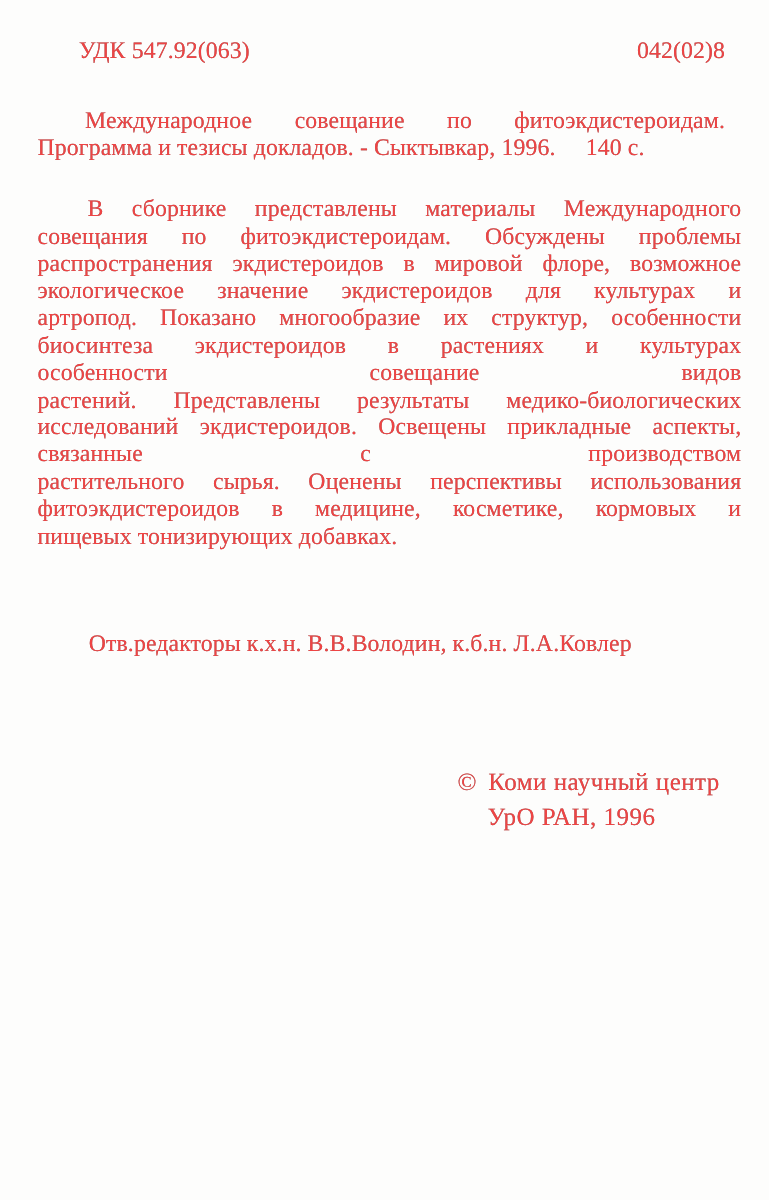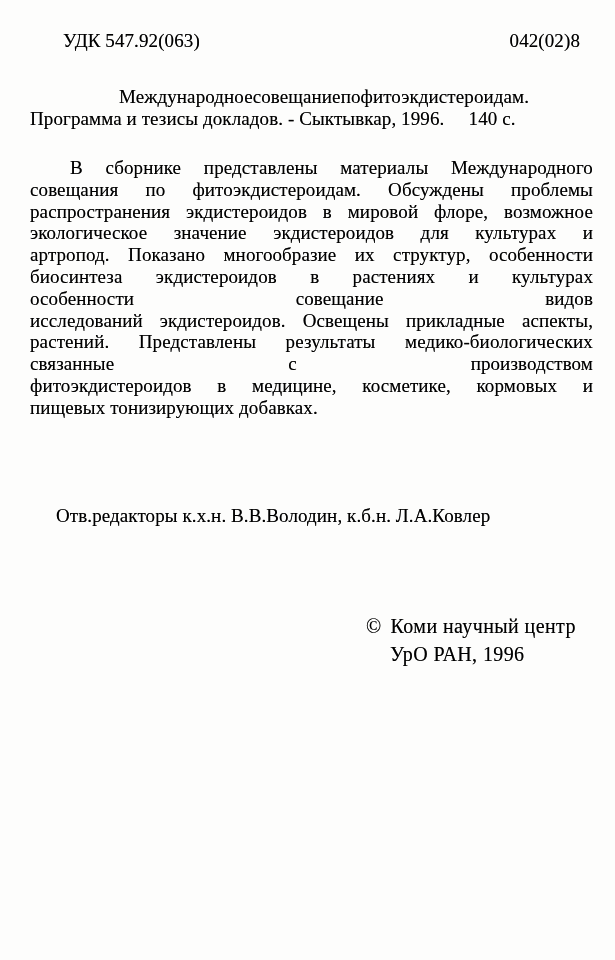--- a/index.html
+++ b/index.html
@@ -7,21 +7,21 @@
     padding: 0;
     background: #ffffff;
   }
   .page {
     position: relative;
     width: 615px;
     height: 960px;
     background: #fdfdfc;
     overflow: hidden;
     font-family: "Liberation Serif", "DejaVu Serif", serif;
-    color: #000000;
+    color: #ef4444;
     text-shadow: 0 0 0.5px rgba(20,20,20,0.55);
     letter-spacing: 0.1px;
   }
 
   
   .header-row {
     position: absolute;
     top: 30px;
     left: 30px;
     width: 550px;
@@ -46,21 +46,21 @@
     justify-content: space-between;
   }
   .jline.last {
     display: block;
     white-space: pre;
   }
 
   .editors {
     position: absolute;
     top: 505px;
-    left: 56px;
+    left: 71px;
     font-size: 19px;
     line-height: 22px;
     white-space: pre;
   }
 
   .copyright {
     position: absolute;
     top: 612px;
     left: 366px;
     font-size: 20px;
@@ -74,21 +74,21 @@
 <body>
 
 <div class="page">
 
   <div class="header-row">
     <span class="udc">УДК 547.92(063)</span>
     <span>042(02)8</span>
   </div>
 
   <div class="jpara bib">
-      <div class="jline" style="padding-left: 38px; justify-content: center;">
+      <div class="jline" style="padding-left: 38px;">
         <span>Международное</span>
         <span>совещание</span>
         <span>по</span>
         <span>фитоэкдистероидам.</span>
       </div>
       <div class="jline last">Программа и тезисы докладов. - Сыктывкар, 1996.     140 с.</div>
     </div>
 
   <div class="jpara abstr">
       <div class="jline" style="padding-left: 40px;">
@@ -136,36 +136,43 @@
         <span>растениях</span>
         <span>и</span>
         <span>культурах</span>
       </div>
       <div class="jline">
         <span>особенности</span>
         <span>совещание</span>
         <span>видов</span>
       </div>
       <div class="jline">
+        <span>растений.</span>
+        <span>Представлены</span>
+        <span>результаты</span>
+        <span>медико-биологических</span>
+      </div>
+      <div class="jline">
         <span>исследований</span>
         <span>экдистероидов.</span>
         <span>Освещены</span>
         <span>прикладные</span>
         <span>аспекты,</span>
       </div>
       <div class="jline">
-        <span>растений.</span>
-        <span>Представлены</span>
-        <span>результаты</span>
-        <span>медико-биологических</span>
-      </div>
-      <div class="jline">
         <span>связанные</span>
         <span>с</span>
         <span>производством</span>
+      </div>
+      <div class="jline">
+        <span>растительного</span>
+        <span>сырья.</span>
+        <span>Оценены</span>
+        <span>перспективы</span>
+        <span>использования</span>
       </div>
       <div class="jline">
         <span>фитоэкдистероидов</span>
         <span>в</span>
         <span>медицине,</span>
         <span>косметике,</span>
         <span>кормовых</span>
         <span>и</span>
       </div>
       <div class="jline last">пищевых тонизирующих добавках.</div>

